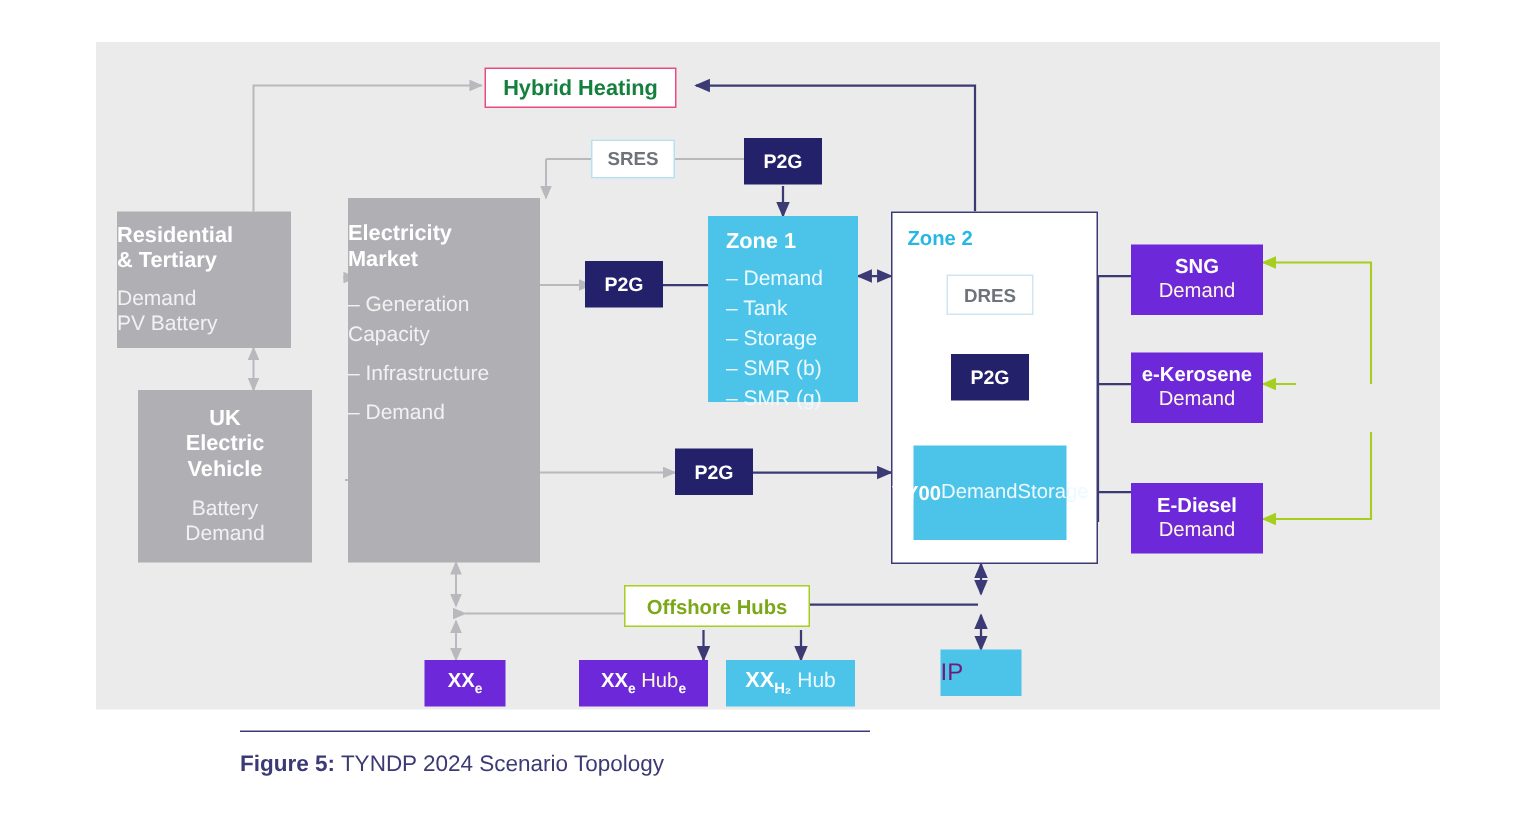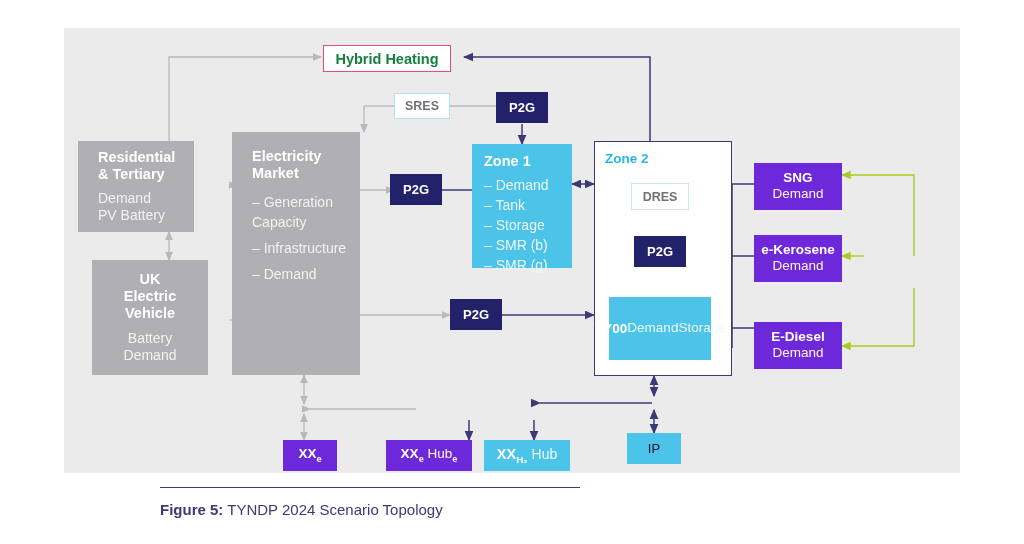--- a/index.html
+++ b/index.html
@@ -11,21 +11,21 @@
   #canvas{
     position:absolute;left:64px;top:28px;width:896px;height:445px;
     background:#ebebeb;
   }
   #svg-layer{position:absolute;left:0;top:0;width:896px;height:445px;}
   .node{position:absolute;box-sizing:border-box;display:flex;
         flex-direction:column;justify-content:center;}
   .ttl{font-weight:bold;line-height:1.18;}
   .sub{font-weight:normal;line-height:1.2;}
   
-  .grey{background:#b0b0b4;color:#ffffff;padding:10px 20px;}
+  .grey{background:#b0b0b4;color:#ffffff;padding:10px 0;}
   .grey .ttl{font-size:14.5px;}
   .grey .sub{font-size:14px;color:#f2f2f3;}
   .grey.center{align-items:center;text-align:center;}
   
   .cyan{background:#4cc3e9;color:#ffffff;}
   .cyan .ttl{font-size:14.5px;}
   .cyan .sub{font-size:14px;color:#ecfaff;}
   
   .navy{background:#24216b;color:#ffffff;align-items:center;
         justify-content:center;font-weight:bold;font-size:13px;}
@@ -47,22 +47,22 @@
             position:absolute;}
   .zone2label{position:absolute;color:#27b7e5;font-weight:bold;font-size:13.5px;}
   .dres{position:absolute;background:#ffffff;border:1.3px solid #cfe6f2;
         color:#6f7278;font-weight:bold;font-size:12.5px;
         display:flex;align-items:center;justify-content:center;box-sizing:border-box;}
   .yy00{position:absolute;background:#4cc3e9;color:#ffffff;box-sizing:border-box;
         display:flex;align-items:center;justify-content:center;
         text-align:center;}
   .yy00 .ttl{font-size:13.5px;}
   .yy00 .sub{font-size:13.5px;color:#ecfaff;}
-  .ip{position:absolute;background:#4cc3e9;color:#0f172a;
-      display:flex;align-items:center;justify-content:center;font-size:13px;}
+  .ip{position:absolute;background:#4cc3e9;color:#701a75;
+      display:flex;align-items:center;font-size:16px;}
   .bullets{margin:0;padding:0;list-style:none;}
   .bullets li{font-size:14px;color:#ecfaff;line-height:1.42;white-space:nowrap;}
   .grey .bullets li{color:#f2f2f3;}
   sub{font-size:0.68em;}
   
   #caption-rule{position:absolute;left:160px;top:487px;width:420px;height:1.4px;
                 background:#3c3a74;}
   #caption{position:absolute;left:160px;top:501px;font-size:15px;color:#3c3a74;
            white-space:nowrap;}
   #caption b{font-weight:bold;}
@@ -249,20 +249,23 @@
     <div class="ttl">e-Kerosene</div>
     <div class="sub">Demand</div>
   </div>
 
   <div class="node amber" style="left:690px;top:294px;width:88px;height:47px;">
     <div class="ttl">E-Diesel</div>
     <div class="sub">Demand</div>
   </div>
 
 
+  <div class="node outline ol-green" style="left:352px;top:362px;width:124px;height:28px;">
+    <span>Offshore Hubs</span>
+  </div>
 
   <div class="node amber" style="left:219px;top:412px;width:54px;height:31px;justify-content:center;">
     <div class="ttl">
       <span>XX</span><sub>e</sub>
     </div>
   </div>
 
   <div class="node amber" style="left:322px;top:412px;width:86px;height:31px;justify-content:center;">
     <div class="ttl">
       <span>XX</span><sub>e</sub><span class="sub" style="font-weight:normal;"> Hub</span><sub>e</sub>

